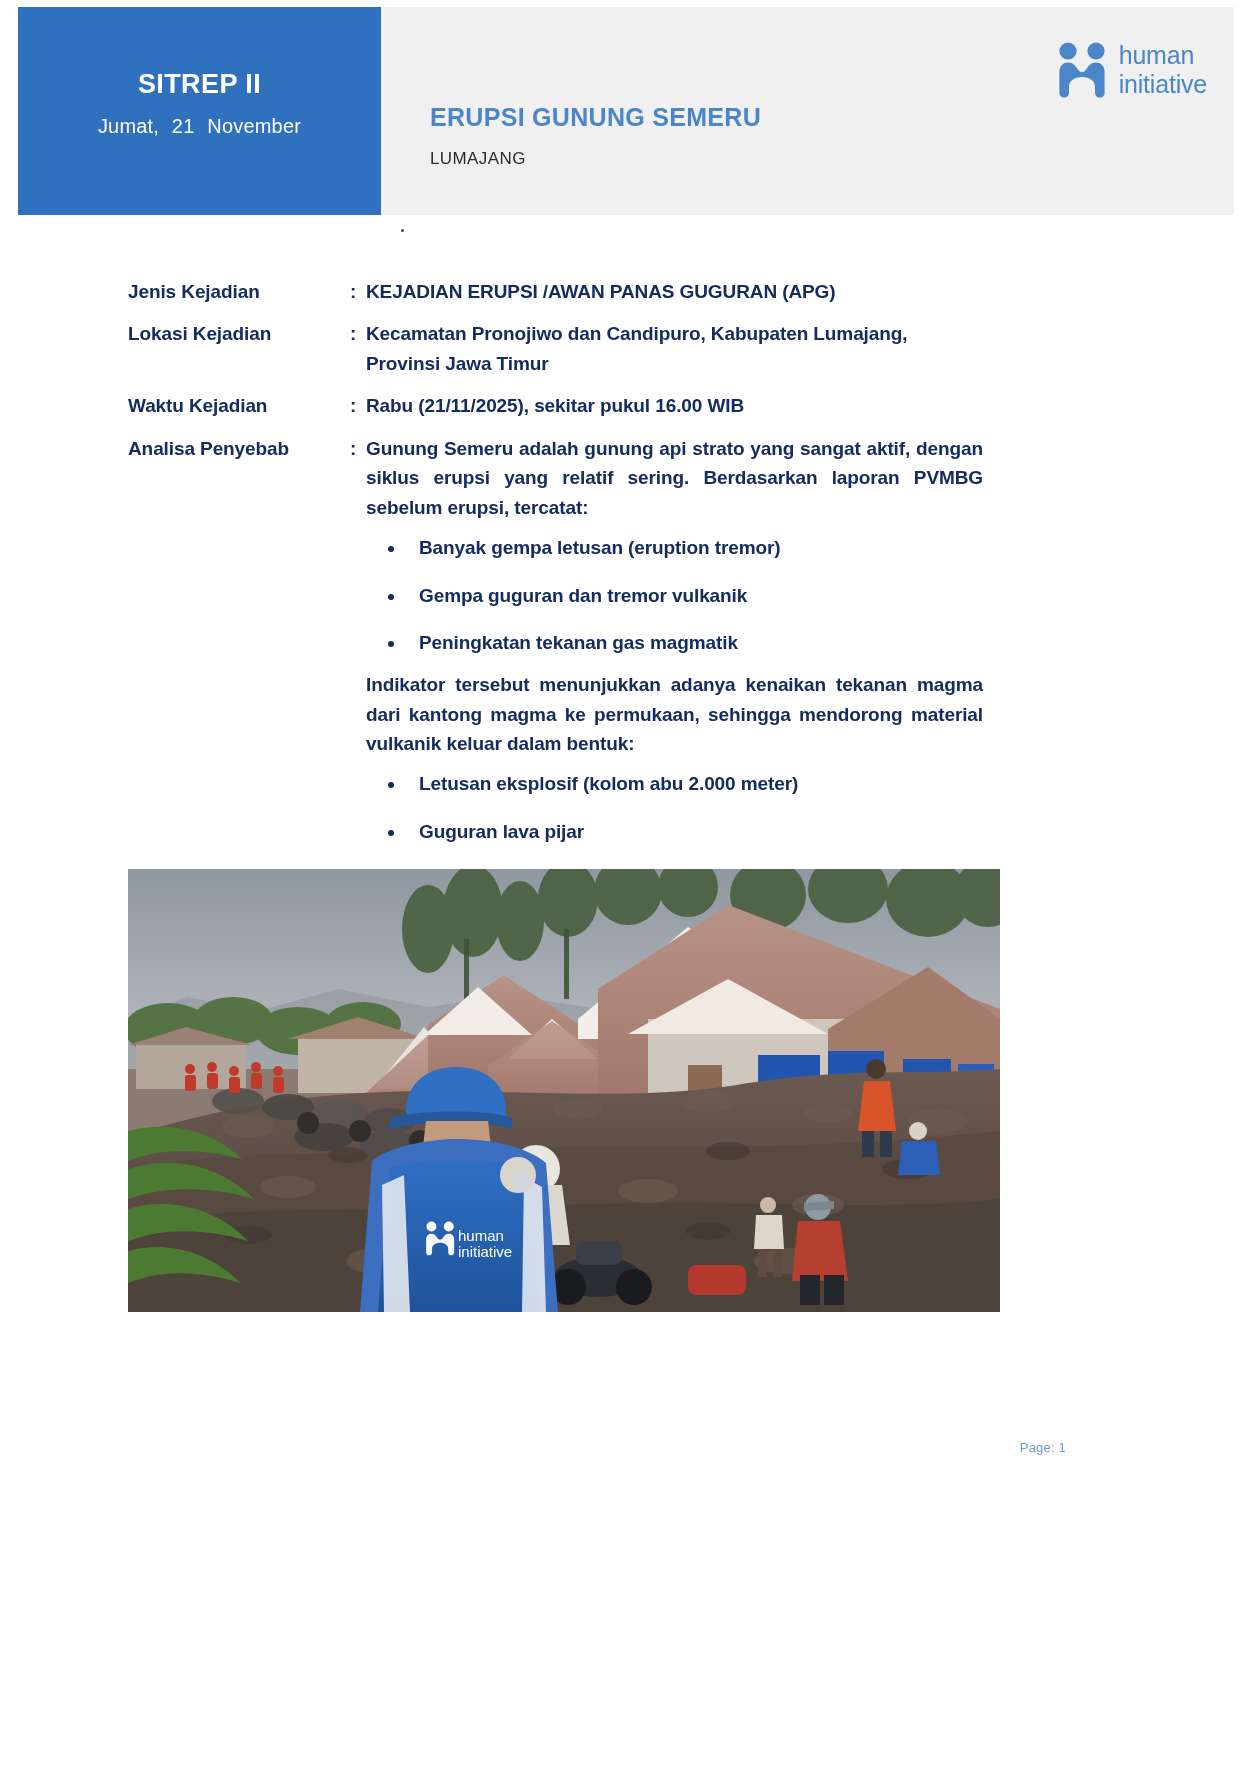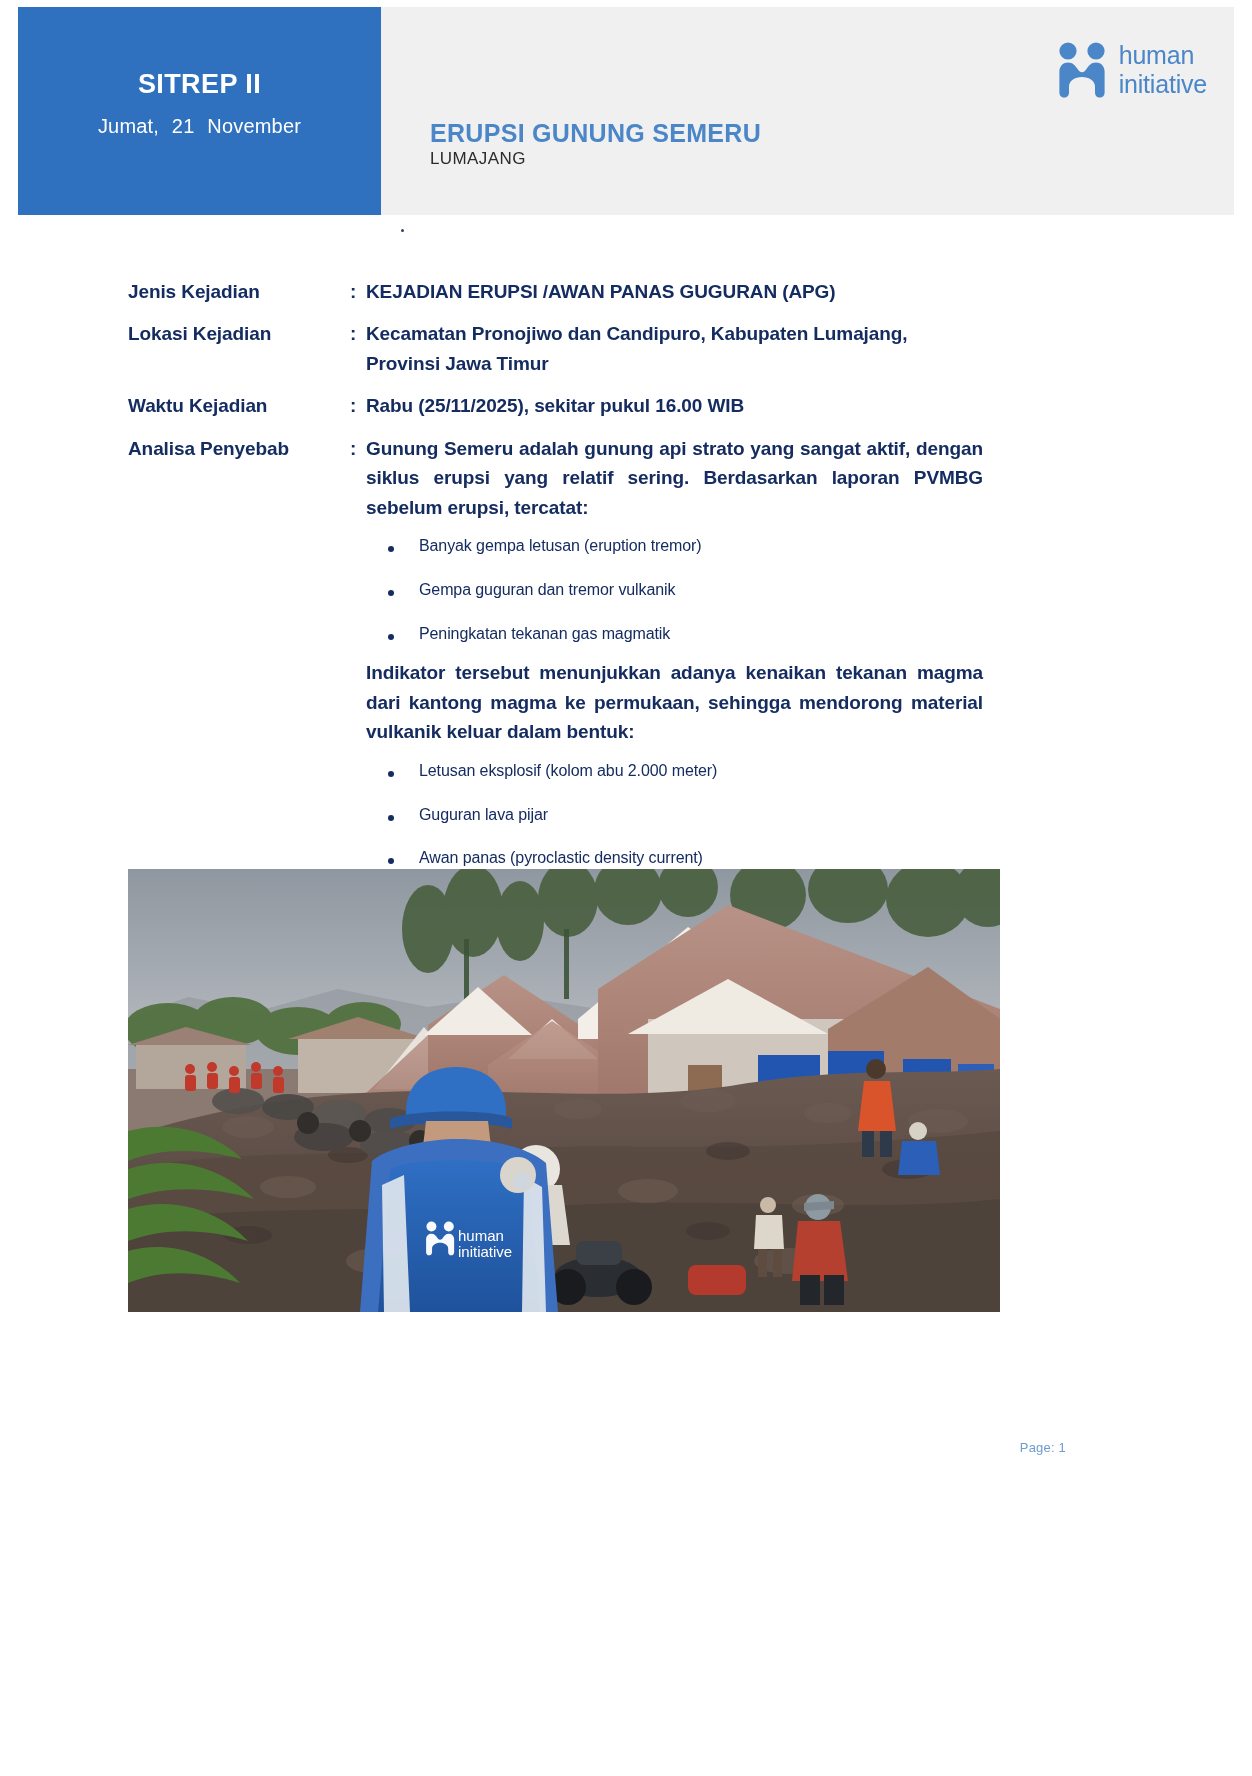--- a/index.html
+++ b/index.html
@@ -69,21 +69,21 @@
 
   .header-right {
     flex: 1;
     background: #F0F0F0;
     position: relative;
   }
 
   .doc-title {
     position: absolute;
     left: 49px;
-    top: 112px;
+    top: 96px;
     color: #4A86C8;
     font-size: 25px;
     font-weight: bold;
     letter-spacing: 0.3px;
     text-align: center;
   }
 
   .doc-subtitle {
     position: absolute;
     left: 49px;
@@ -183,22 +183,22 @@
   ul.bullets {
     list-style: none;
     margin: 14px 0 14px 0;
     padding: 0;
   }
 
   ul.bullets li {
     position: relative;
     padding-left: 53px;
     margin-bottom: 23px;
-    font-size: 16px;
-    font-weight: normal;
+    font-size: 19px;
+    font-weight: bold;
     line-height: 1.3;
   }
   ul.bullets li:last-child { margin-bottom: 12px; }
 
   ul.bullets li::before {
     content: "";
     position: absolute;
     left: 22px;
     top: 10px;
     width: 6px;
@@ -296,21 +296,21 @@
 
     <div class="info-row">
       <div class="info-label">Lokasi Kejadian</div>
       <div class="info-colon">:</div>
       <div class="info-value">Kecamatan Pronojiwo dan Candipuro, Kabupaten Lumajang, Provinsi Jawa Timur</div>
     </div>
 
     <div class="info-row">
       <div class="info-label">Waktu Kejadian</div>
       <div class="info-colon">:</div>
-      <div class="info-value">Rabu (25/11/2025), sekitar pukul 16.00 WIB</div>
+      <div class="info-value">Rabu (21/11/2025), sekitar pukul 16.00 WIB</div>
     </div>
 
     <div class="info-row">
       <div class="info-label">Analisa Penyebab</div>
       <div class="info-colon">:</div>
 
       <div class="analysis-body">
 
         <div class="para">Gunung Semeru adalah gunung api strato yang sangat aktif, dengan siklus erupsi yang relatif sering. Berdasarkan laporan PVMBG sebelum erupsi, tercatat:</div>
 

